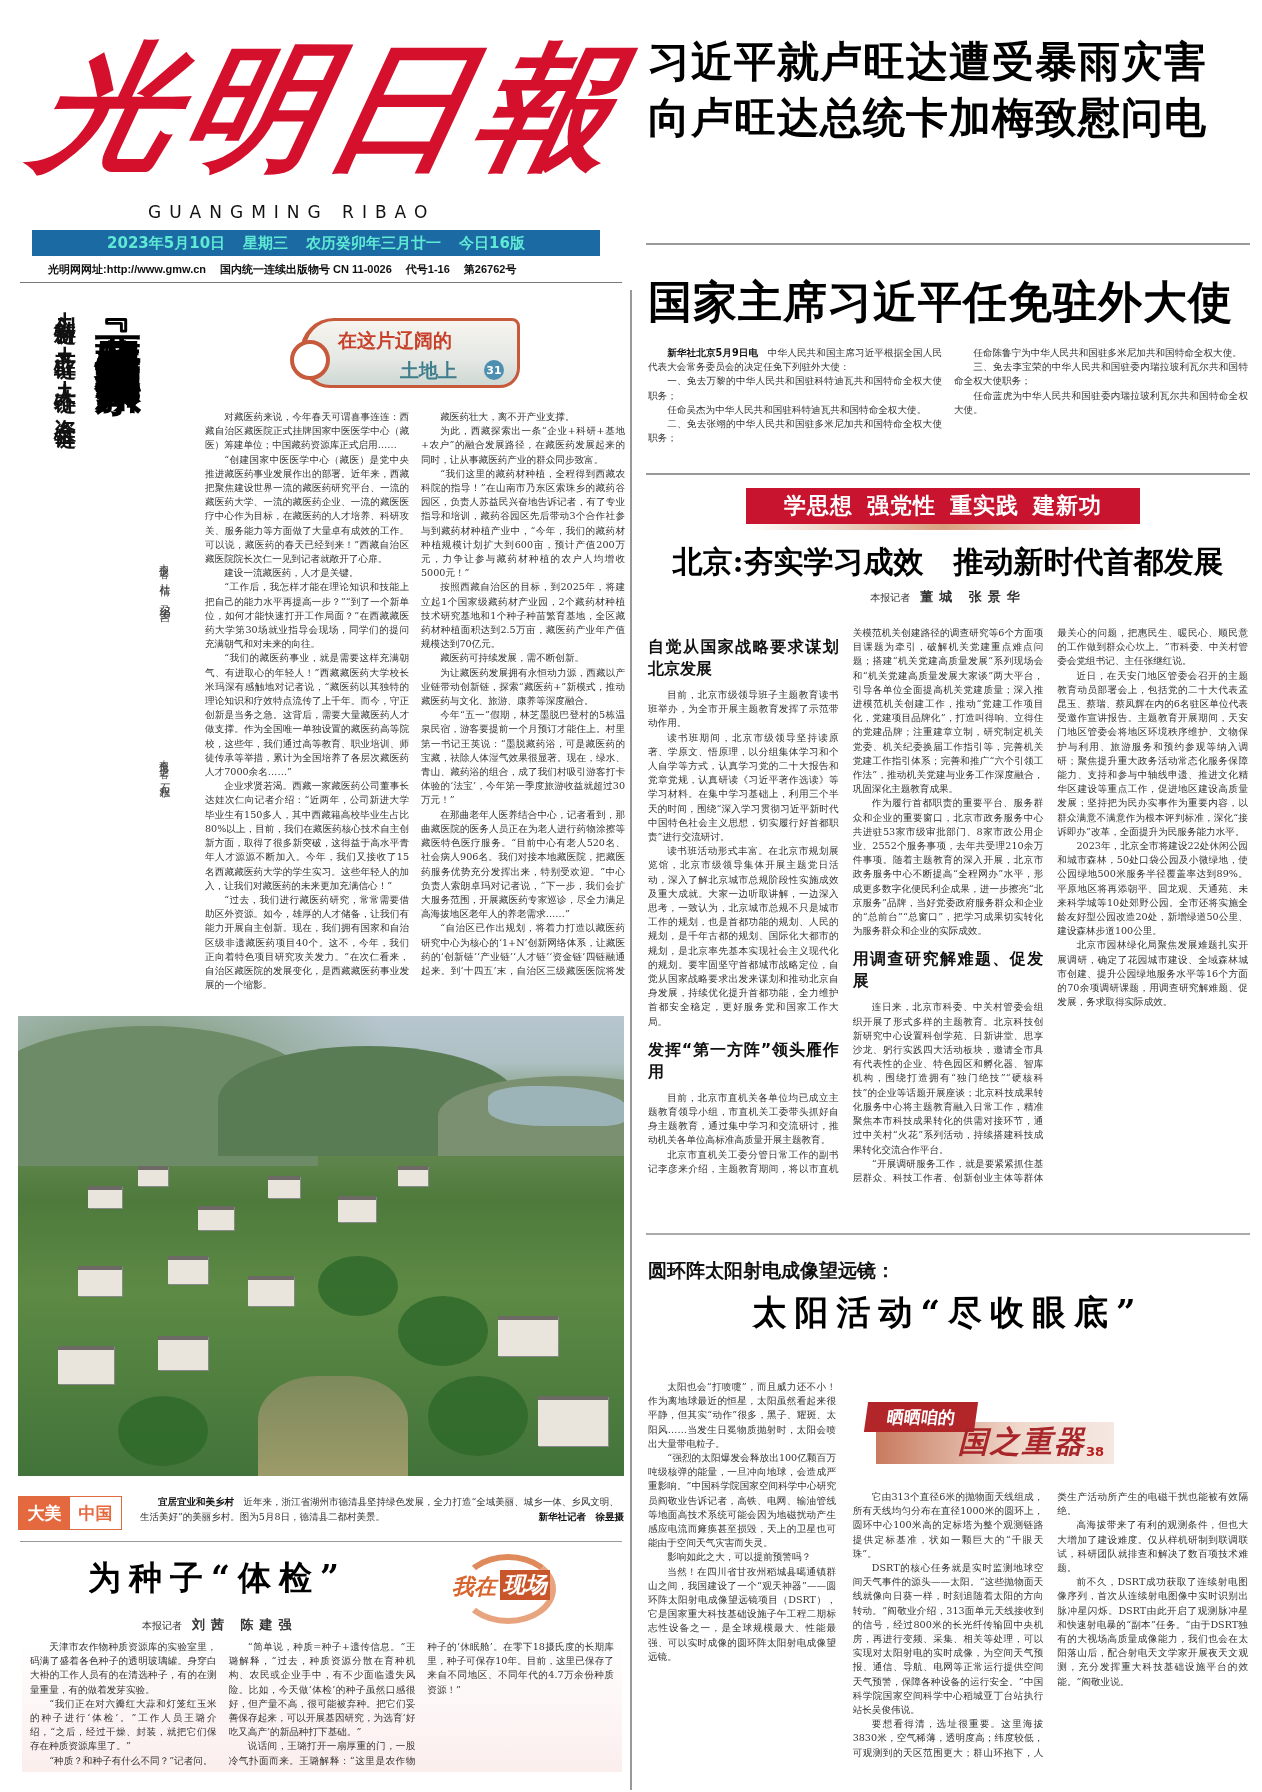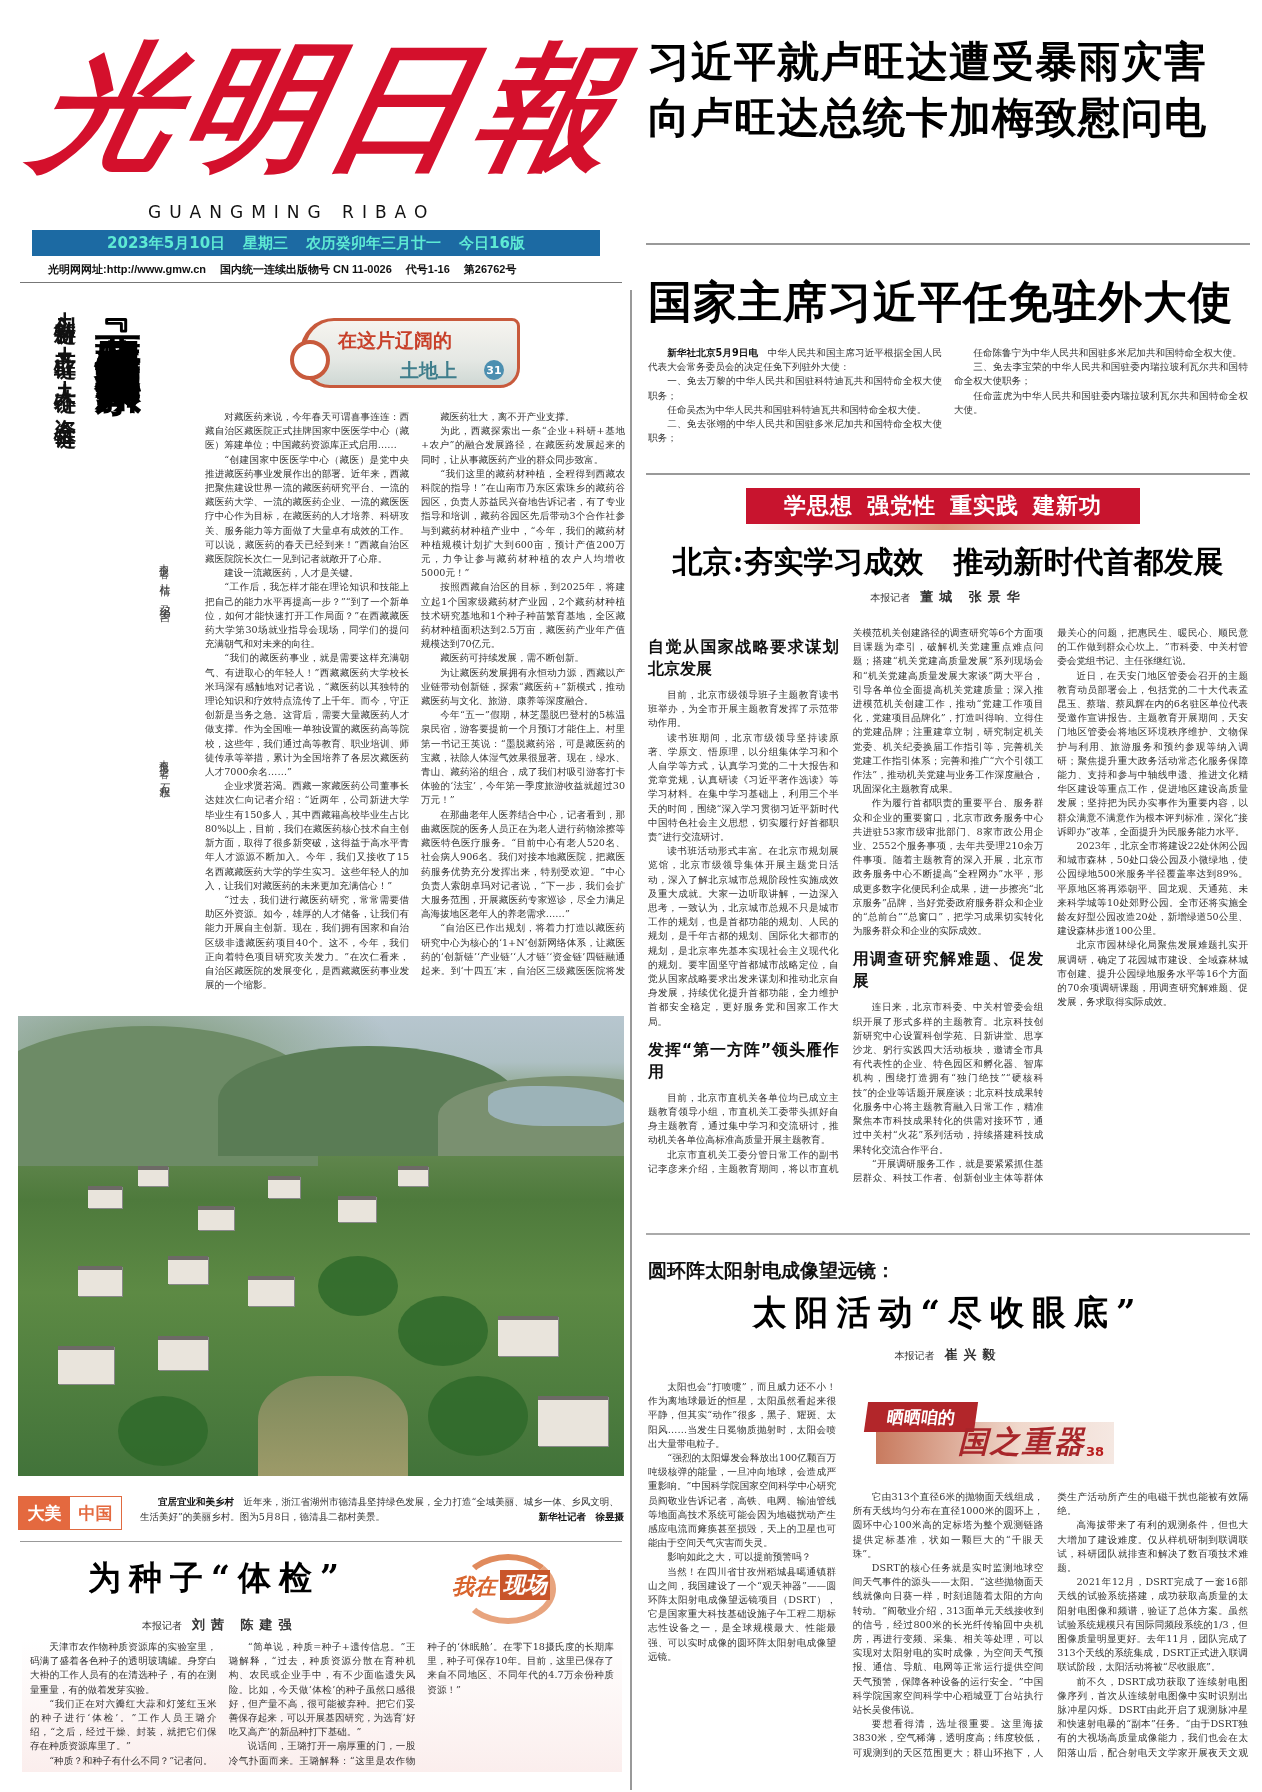--- a/index.html
+++ b/index.html
@@ -182,43 +182,39 @@
   <p>“开展调研服务工作，就是要紧紧抓住基层群众、科技工作者、创新创业主体等群体最关心的问题，把惠民生、暖民心、顺民意的工作做到群众心坎上。”市科委、中关村管委会党组书记、主任张继红说。</p>
   <p>近日，在天安门地区管委会召开的主题教育动员部署会上，包括党的二十大代表孟昆玉、蔡瑞、蔡凤辉在内的6名驻区单位代表受邀作宣讲报告。主题教育开展期间，天安门地区管委会将地区环境秩序维护、文物保护与利用、旅游服务和预约参观等纳入调研；聚焦提升重大政务活动常态化服务保障能力、支持和参与中轴线申遗、推进文化精华区建设等重点工作，促进地区建设高质量发展；坚持把为民办实事作为重要内容，以群众满意不满意作为根本评判标准，深化“接诉即办”改革，全面提升为民服务能力水平。</p>
   <p>2023年，北京全市将建设22处休闲公园和城市森林，50处口袋公园及小微绿地，使公园绿地500米服务半径覆盖率达到89%。平原地区将再添朝平、回龙观、天通苑、未来科学城等10处郊野公园。全市还将实施全龄友好型公园改造20处，新增绿道50公里、建设森林步道100公里。</p>
   <p>北京市园林绿化局聚焦发展难题扎实开展调研，确定了花园城市建设、全域森林城市创建、提升公园绿地服务水平等16个方面的70余项调研课题，用调查研究解难题、促发展，务求取得实际成效。</p>
 </div>
 <div class="rule-h" style="left:646px;top:1233px;width:604px;height:2px;background:#aaa;"></div>
 
 <div class="abs" style="left:648px;top:1258px;width:600px;">
   <div style="font-family:'DejaVu Sans',sans-serif;font-weight:bold;font-size:19px;color:#111;">圆环阵太阳射电成像望远镜：</div>
   <div class="hl-serif" style="font-size:34px;text-align:center;letter-spacing:8px;margin-top:6px;">太阳活动“尽收眼底”</div>
-  <div class="byline" style="text-align:center;margin-top:10px;">
-    <span>本报记者</span><b>崔兴毅</b>
-  </div>
 </div>
 <div class="abs guozhi-logo" style="left:866px;top:1396px;">
   <div class="gz-band"></div>
   <div class="gz-tab">晒晒咱的</div>
   <div class="gz-text">国之重器</div>
   <div class="gz-num">38</div>
 </div>
 <div class="abs body-txt" style="left:648px;top:1380px;width:188px;">
   <p>太阳也会“打喷嚏”，而且威力还不小！作为离地球最近的恒星，太阳虽然看起来很平静，但其实“动作”很多，黑子、耀斑、太阳风……当发生日冕物质抛射时，太阳会喷出大量带电粒子。</p>
   <p>“强烈的太阳爆发会释放出100亿颗百万吨级核弹的能量，一旦冲向地球，会造成严重影响。”中国科学院国家空间科学中心研究员阎敬业告诉记者，高铁、电网、输油管线等地面高技术系统可能会因为地磁扰动产生感应电流而瘫痪甚至损毁，天上的卫星也可能由于空间天气灾害而失灵。</p>
   <p>影响如此之大，可以提前预警吗？</p>
   <p>当然！在四川省甘孜州稻城县噶通镇群山之间，我国建设了一个“观天神器”——圆环阵太阳射电成像望远镜项目（DSRT），它是国家重大科技基础设施子午工程二期标志性设备之一，是全球规模最大、性能最强、可以实时成像的圆环阵太阳射电成像望远镜。</p>
 </div>
 <div class="abs body-txt cols3" style="left:648px;top:1490px;width:600px;height:296px;column-fill:auto;overflow:hidden;">
   <div style="height:294px;"></div>
   <p>它由313个直径6米的抛物面天线组成，所有天线均匀分布在直径1000米的圆环上，圆环中心100米高的定标塔为整个观测链路提供定标基准，状如一颗巨大的“千眼天珠”。</p>
   <p>DSRT的核心任务就是实时监测地球空间天气事件的源头——太阳。“这些抛物面天线就像向日葵一样，时刻追随着太阳的方向转动。”阎敬业介绍，313面单元天线接收到的信号，经过800米的长光纤传输回中央机房，再进行变频、采集、相关等处理，可以实现对太阳射电的实时成像，为空间天气预报、通信、导航、电网等正常运行提供空间天气预警，保障各种设备的运行安全。”中国科学院国家空间科学中心稻城亚丁台站执行站长吴俊伟说。</p>
   <p>要想看得清，选址很重要。这里海拔3830米，空气稀薄，透明度高；纬度较低，可观测到的天区范围更大；群山环抱下，人类生产活动所产生的电磁干扰也能被有效隔绝。</p>
   <p>高海拔带来了有利的观测条件，但也大大增加了建设难度。仅从样机研制到联调联试，科研团队就排查和解决了数百项技术难题。</p>
-  <p>2021年12月，DSRT完成了一套16部天线的试验系统搭建，成功获取高质量的太阳射电图像和频谱，验证了总体方案。虽然试验系统规模只有国际同频段系统的1/3，但图像质量明显更好。去年11月，团队完成了313个天线的系统集成，DSRT正式进入联调联试阶段，太阳活动将被“尽收眼底”。</p>
   <p>前不久，DSRT成功获取了连续射电图像序列，首次从连续射电图像中实时识别出脉冲星闪烁。DSRT由此开启了观测脉冲星和快速射电暴的“副本”任务。“由于DSRT独有的大视场高质量成像能力，我们也会在太阳落山后，配合射电天文学家开展夜天文观测，充分发挥重大科技基础设施平台的效能。”阎敬业说。</p>
 
 </div>
 
 <div class="abs vert-sub" style="left:50px;top:298px;height:330px;">创新链+产业链+人才链+资金链</div>
 <div class="abs vert-main" style="left:94px;top:300px;height:720px;">西藏『四链融通』打造藏医药创新体系</div>
 <div class="abs vert-byline" style="left:156px;top:556px;height:200px;">
   <span>本报记者</span>
   <b>杜倩</b>
   <b>尕玛多吉</b>

